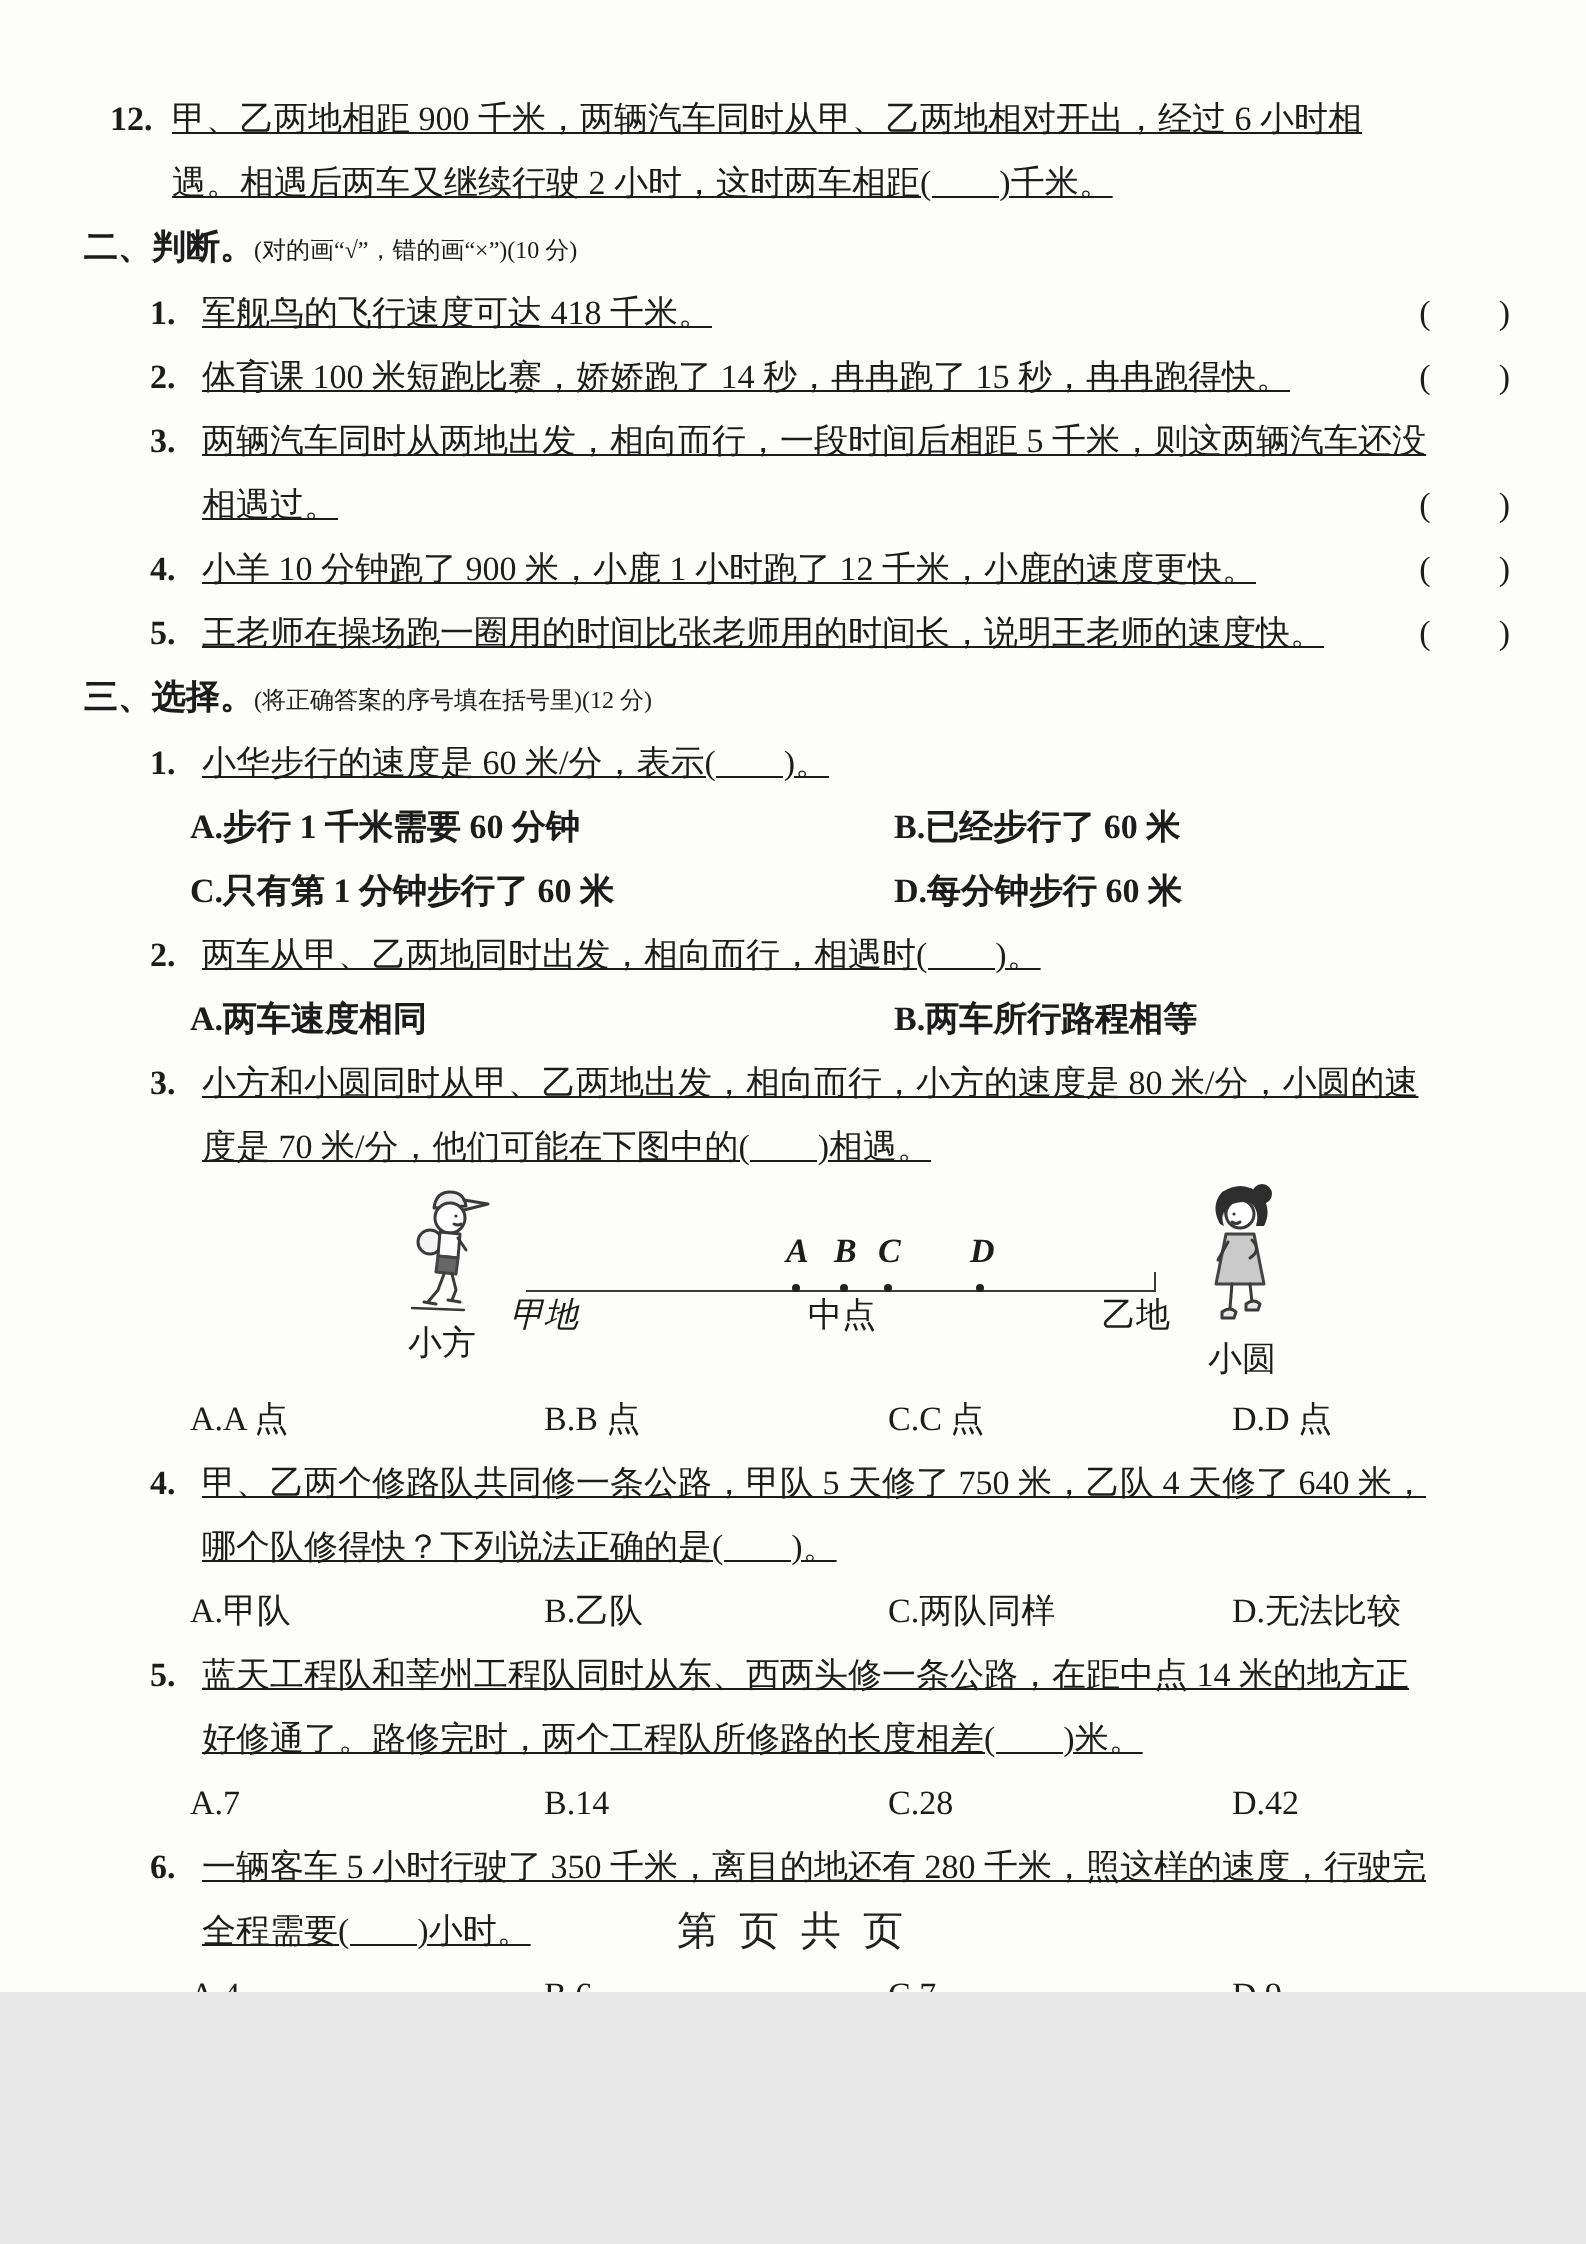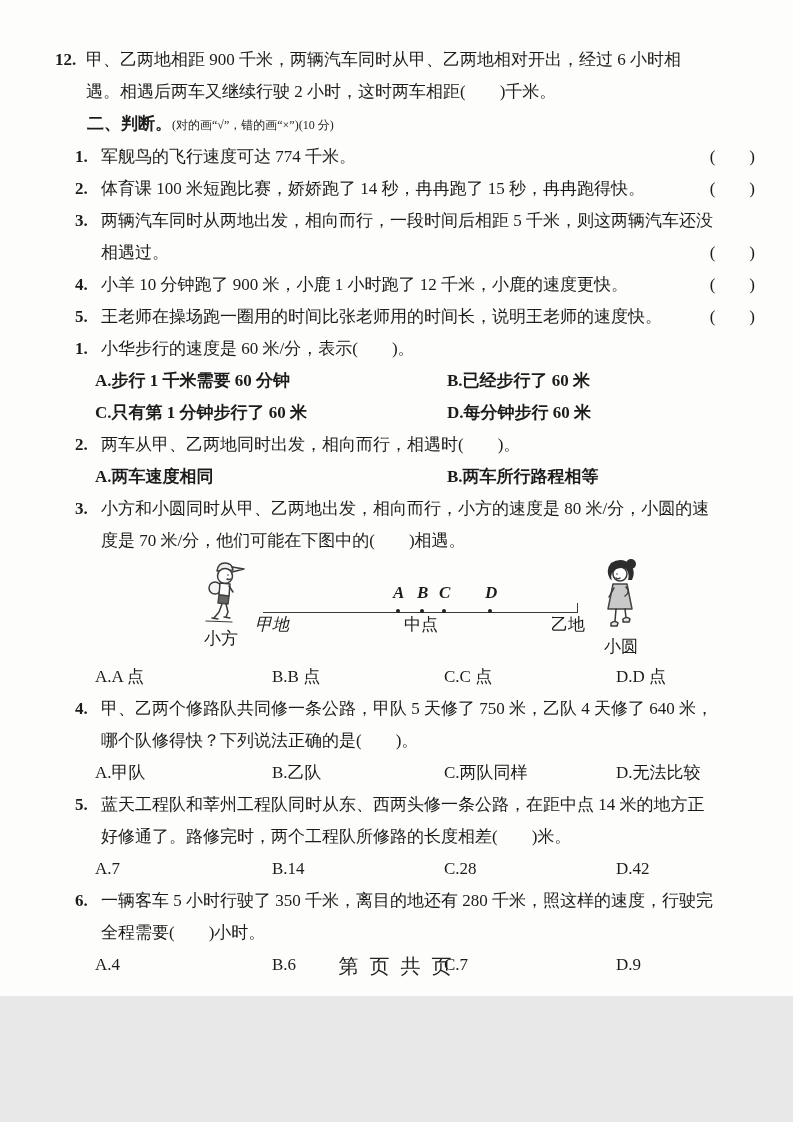--- a/index.html
+++ b/index.html
@@ -9,27 +9,27 @@
     margin:0 auto;
     background:#fdfdfc;
     box-sizing:border-box;
     padding:44px 38px 0 42px;
     font-family:"Liberation Serif","DejaVu Serif",serif;
     color:#1c1c1c;
     font-size:17px;
     line-height:32px;
     overflow:hidden;
   }
-  .b{font-weight:bold;margin-left:45px;}
+  .b{font-weight:bold;}
   .nw{white-space:nowrap;}
   .row{display:flex;align-items:flex-start;}
   .num12{flex:none;width:31px;margin-left:13px;font-weight:bold;}
   .qnum{flex:none;width:26px;font-weight:bold;}
   .ind{margin-left:33px;}
-  .grow{flex:1;min-width:0;}
+  .grow{flex:1;min-width:0;text-decoration:underline;}
   .br{flex:none;margin-left:6px;align-self:flex-start;}
   .br.bot{align-self:flex-end;}
   .sub{font-size:12px;}
   .opt4{display:grid;grid-template-columns:177px 172px 172px auto;margin-left:53px;}
   .opt2{display:grid;grid-template-columns:352px auto;margin-left:53px;font-weight:bold;}
   .opt4 span,.opt2 span{white-space:nowrap;}
 
   
   .fig{position:relative;height:104px;}
   .fig .axis{position:absolute;left:221px;top:55px;width:315px;border-top:1.5px solid #3a3a3a;}
@@ -53,21 +53,21 @@
       <div class="nw">遇。相遇后两车又继续行驶 2 小时，这时两车相距(　　)千米。</div>
     </div>
   </div>
 
   <div>
     <span class="b">二、判断。</span><span class="sub">(对的画“√”，错的画“×”)(10 分)</span>
   </div>
 
   <div class="row ind">
     <span class="qnum">1.</span>
-    <div class="grow nw">军舰鸟的飞行速度可达 774 千米。</div>
+    <div class="grow nw">军舰鸟的飞行速度可达 418 千米。</div>
     <span class="br">(　　)</span>
   </div>
 
   <div class="row ind">
     <span class="qnum">2.</span>
     <div class="grow nw">体育课 100 米短跑比赛，娇娇跑了 14 秒，冉冉跑了 15 秒，冉冉跑得快。</div>
     <span class="br">(　　)</span>
   </div>
 
   <div class="row ind">
@@ -84,20 +84,23 @@
     <div class="grow nw">小羊 10 分钟跑了 900 米，小鹿 1 小时跑了 12 千米，小鹿的速度更快。</div>
     <span class="br">(　　)</span>
   </div>
 
   <div class="row ind">
     <span class="qnum">5.</span>
     <div class="grow nw">王老师在操场跑一圈用的时间比张老师用的时间长，说明王老师的速度快。</div>
     <span class="br">(　　)</span>
   </div>
 
+  <div>
+    <span class="b">三、选择。</span><span class="sub">(将正确答案的序号填在括号里)(12 分)</span>
+  </div>
 
   <div class="row ind">
     <span class="qnum">1.</span>
     <div class="grow nw">小华步行的速度是 60 米/分，表示(　　)。</div>
   </div>
   <div class="opt2">
     <span>A.步行 1 千米需要 60 分钟</span>
     <span>B.已经步行了 60 米</span>
   </div>
   <div class="opt2">

